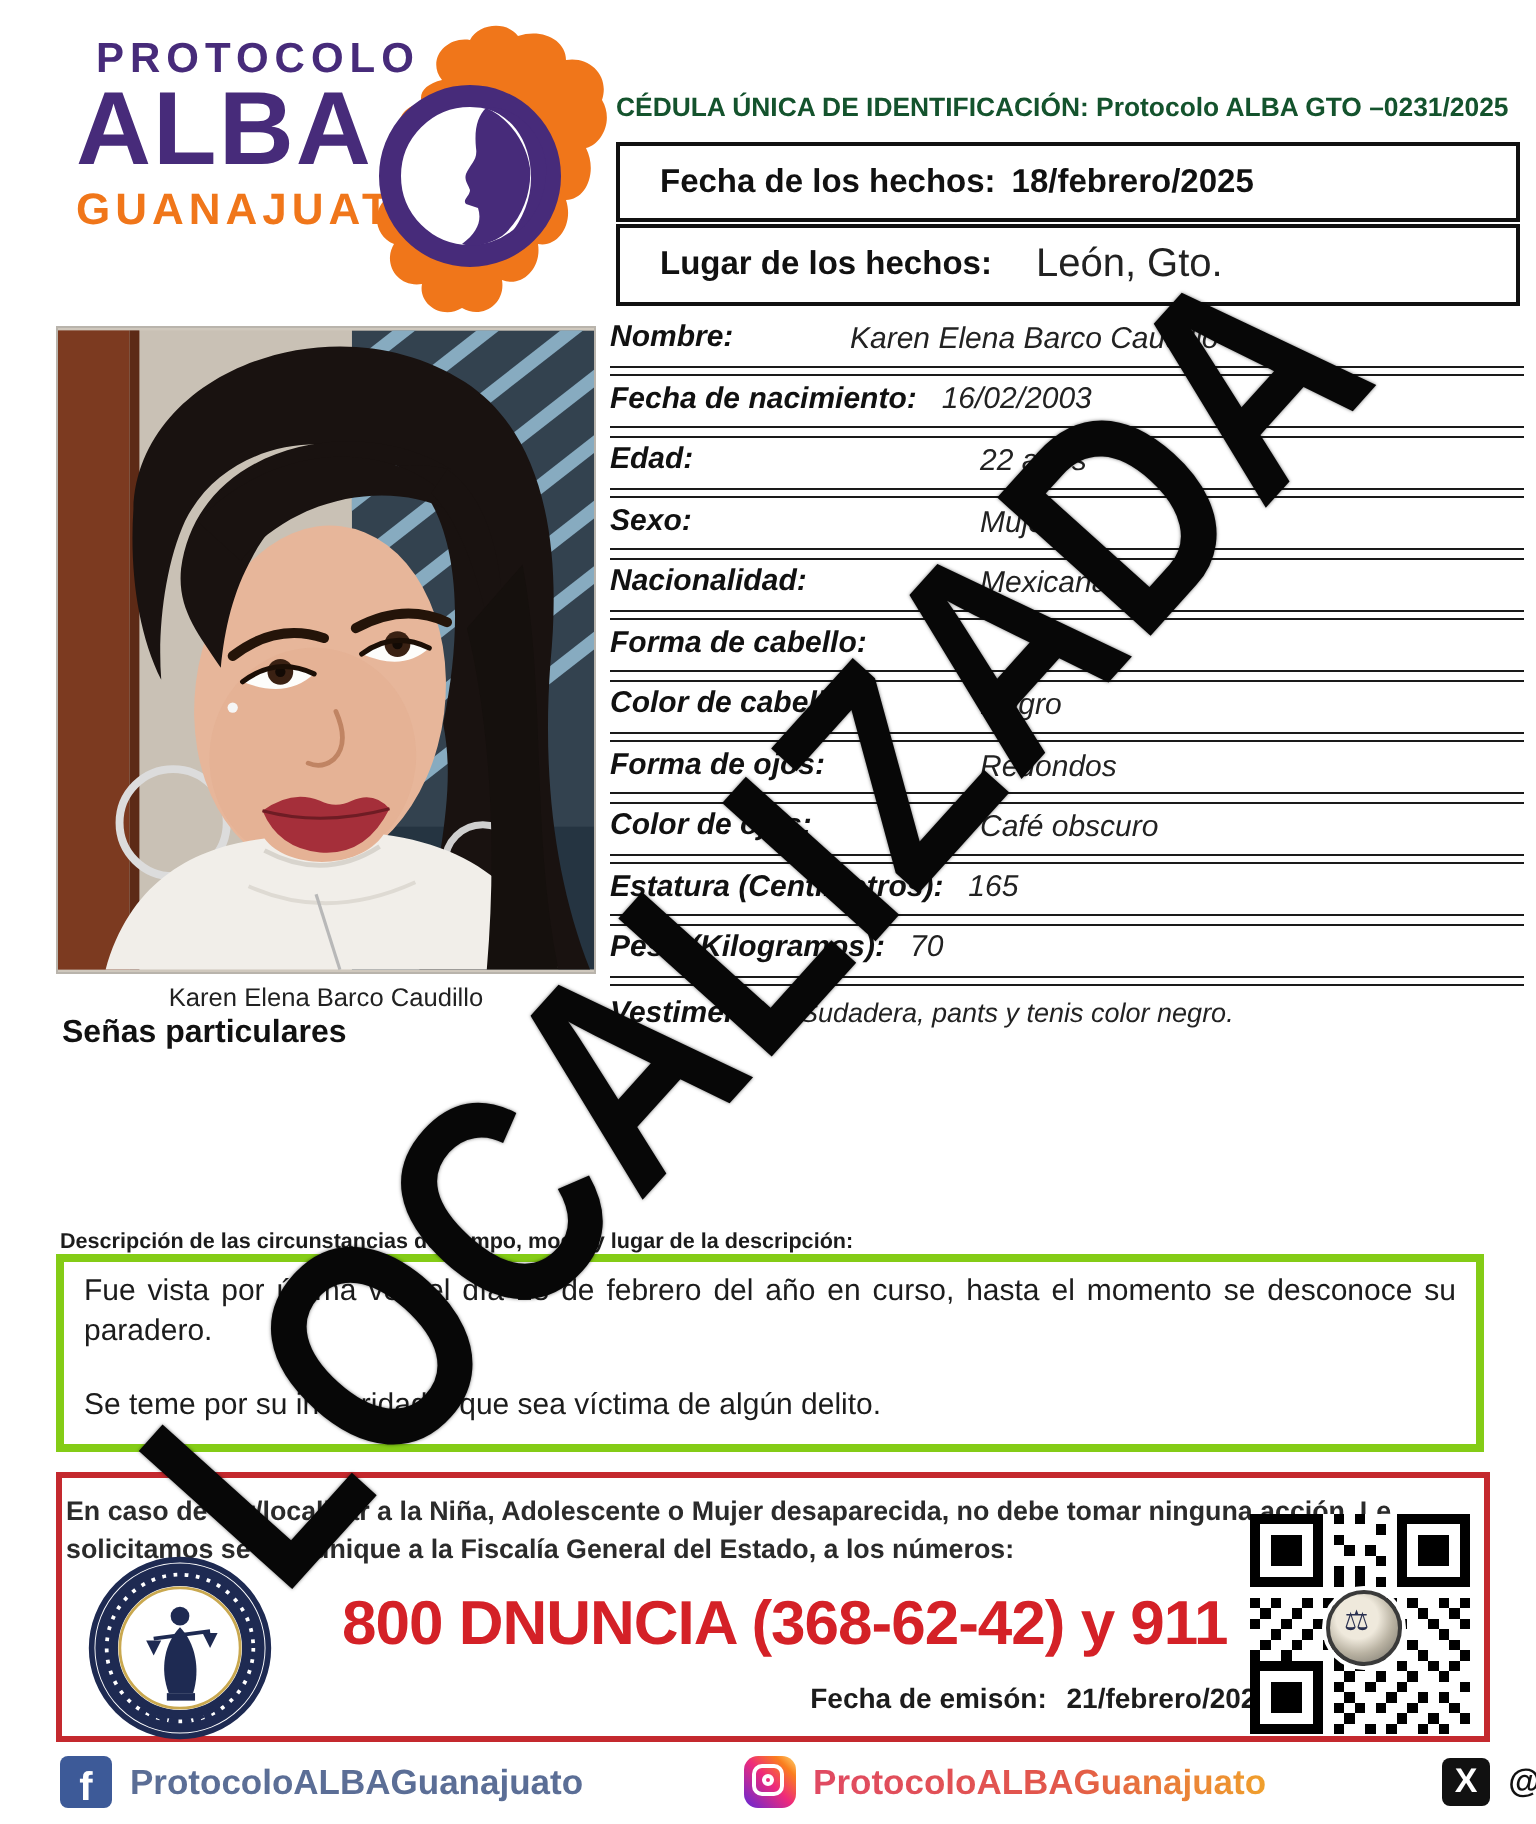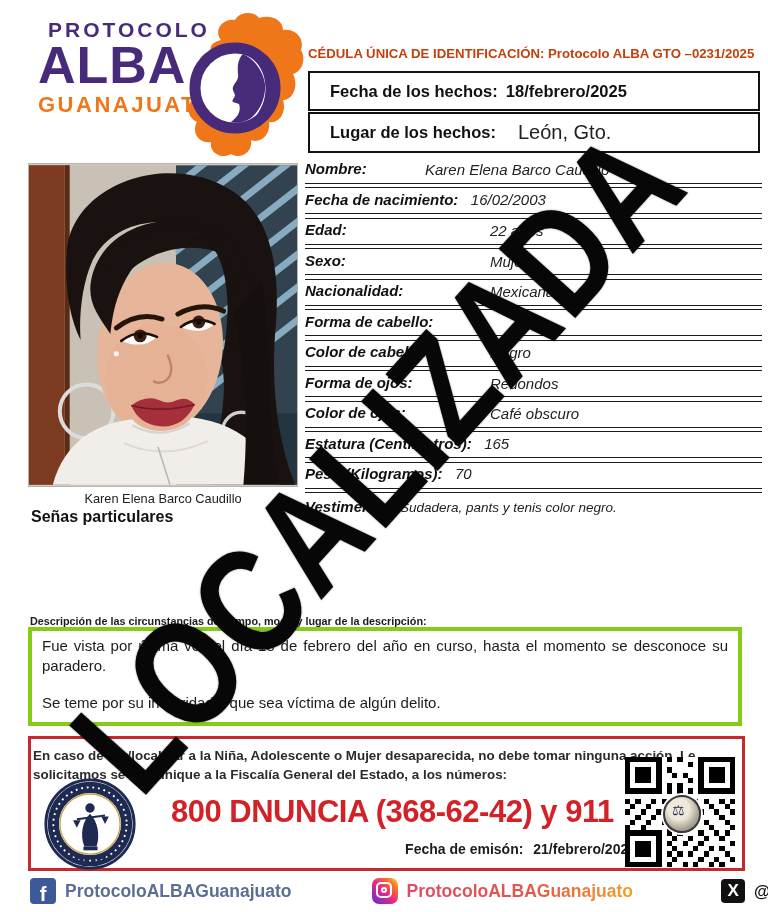--- a/index.html
+++ b/index.html
@@ -7,21 +7,21 @@
     position:relative;width:768px;height:912px;background:#fff;overflow:hidden;
     font-family:"Liberation Sans","DejaVu Sans",sans-serif;color:#111;
   }
   
   .logo-block{position:absolute;left:38px;top:18px;width:170px;}
   .logo-protocolo{font-size:21px;font-weight:600;letter-spacing:3px;color:#472B7A;padding-left:10px;}
   .logo-alba{font-size:52px;font-weight:700;letter-spacing:1px;color:#472B7A;line-height:.92;}
   .logo-guanajuato{font-size:22px;font-weight:700;letter-spacing:2.5px;color:#F0761A;margin-top:2px;}
   .logo-mark{position:absolute;left:183px;top:12px;width:122px;height:146px;}
   
-  .cedula-title{position:absolute;left:308px;top:46px;width:455px;font-size:13.2px;font-weight:700;color:#c2410c;}
+  .cedula-title{position:absolute;left:308px;top:46px;width:455px;font-size:13.2px;font-weight:700;color:#14532d;}
   .hecho-box{position:absolute;left:308px;width:452px;border:2.5px solid #111;background:#fff;box-sizing:border-box;display:flex;align-items:center;padding-left:20px;}
   .box-fecha{top:71px;height:40px;}
   .box-lugar{top:112px;height:41px;}
   .hecho-label{font-size:16.5px;font-weight:700;}
   .hecho-value{font-size:16.5px;font-weight:700;margin-left:8px;}
   .lugar-value{font-weight:400;font-size:20px;margin-left:22px;color:#222;}
   
   .photo-frame{position:absolute;left:28px;top:163px;width:270px;height:324px;border:1px solid #b9b4ac;box-sizing:border-box;background:#cfc8bd;}
   .photo-frame svg{display:block;}
   .photo-caption{position:absolute;left:28px;top:491px;width:270px;text-align:center;font-size:12.8px;color:#222;}

